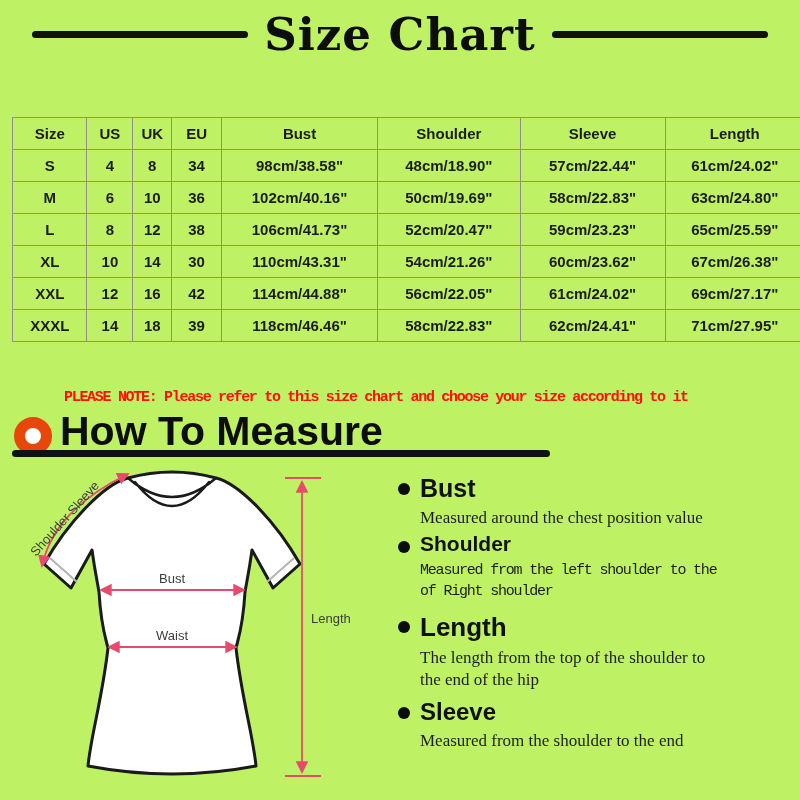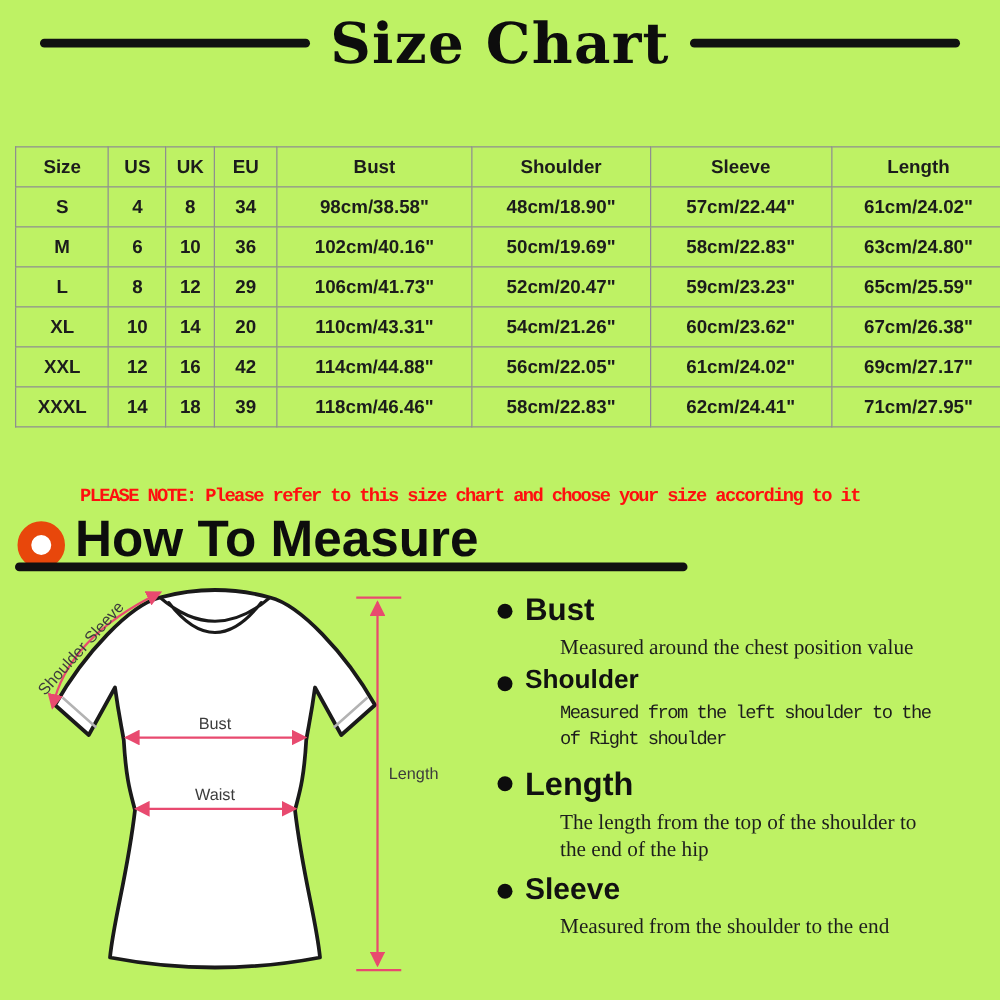--- a/index.html
+++ b/index.html
@@ -42,21 +42,21 @@
   .bullet{flex:0 0 auto;width:12px;height:12px;border-radius:50%;background:#0d0d0d;margin-top:9px;}
   .measure-item h3{margin:0 0 4px 0;font-weight:bold;color:#111;}
   .mi-bust h3{font-size:25px;}
   .mi-shoulder h3{font-size:21px;}
   .mi-length h3{font-size:26px;}
   .mi-sleeve h3{font-size:24px;}
   .desc{color:#1d1d1d;}
   .desc.serif{font-family:"Liberation Serif","DejaVu Serif",serif;font-size:17px;line-height:22px;}
   .desc.mono{font-family:"Liberation Mono","DejaVu Sans Mono",monospace;
              font-size:15px;letter-spacing:-1.2px;line-height:21px;}
-  .desc div{white-space:nowrap;margin-left:28px;}
+  .desc div{white-space:nowrap;}
 </style>
 </head>
 <body>
 
 <div class="page">
 
   <div class="title-row">
     <div class="title-rule"></div>
     <h1 class="page-title">Size Chart</h1>
     <div class="title-rule"></div>
@@ -103,31 +103,31 @@
           <td>36</td>
           <td>102cm/40.16"</td>
           <td>50cm/19.69"</td>
           <td>58cm/22.83"</td>
           <td>63cm/24.80"</td>
         </tr>
         <tr>
           <td>L</td>
           <td>8</td>
           <td>12</td>
-          <td>29</td>
+          <td>38</td>
           <td>106cm/41.73"</td>
           <td>52cm/20.47"</td>
           <td>59cm/23.23"</td>
           <td>65cm/25.59"</td>
         </tr>
         <tr>
           <td>XL</td>
           <td>10</td>
           <td>14</td>
-          <td>20</td>
+          <td>30</td>
           <td>110cm/43.31"</td>
           <td>54cm/21.26"</td>
           <td>60cm/23.62"</td>
           <td>67cm/26.38"</td>
         </tr>
         <tr>
           <td>XXL</td>
           <td>12</td>
           <td>16</td>
           <td>42</td>

